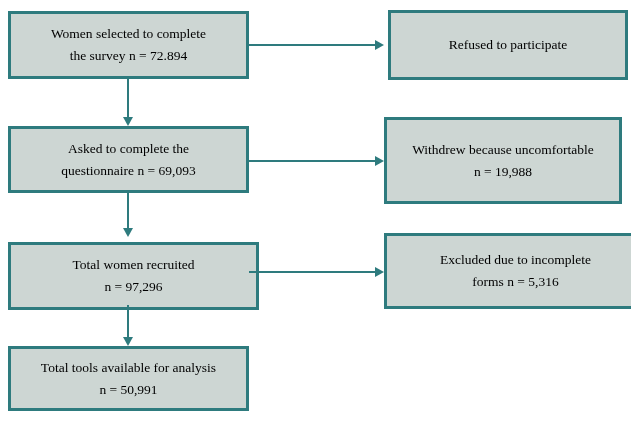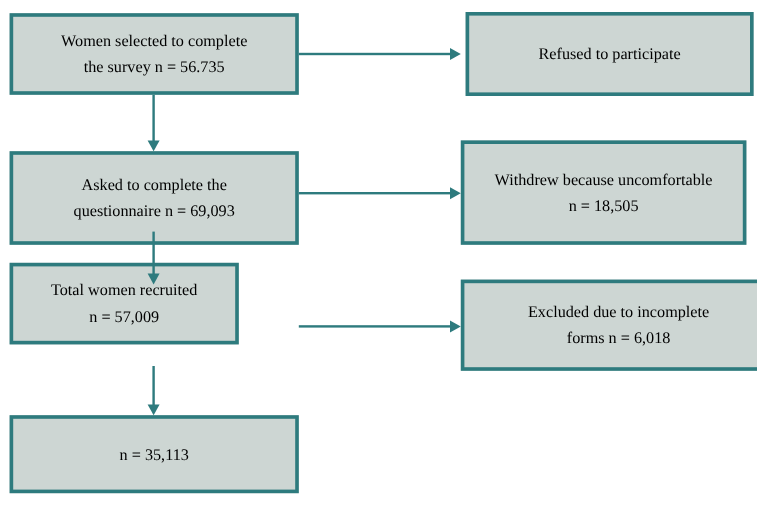--- a/index.html
+++ b/index.html
@@ -60,49 +60,50 @@
     border-right: 5px solid transparent;
   }
 </style>
 </head>
 <body>
 
 <div class="stage">
 
   <div class="box" style="left:8px; top:11px; width:241px; height:68px">
     <div class="bline">Women selected to complete</div>
-    <div class="bline">the survey n = 56.735</div>
+    <div class="bline">the survey n = 72.894</div>
   </div>
 
-  <div class="box" style="left:8px; top:126px; width:241px; height:78px">
+  <div class="box" style="left:8px; top:126px; width:241px; height:67px">
     <div class="bline">Asked to complete the</div>
     <div class="bline">questionnaire n = 69,093</div>
   </div>
 
-  <div class="box" style="left:8px; top:219px; width:191px; height:68px">
+  <div class="box" style="left:8px; top:242px; width:251px; height:68px">
     <div class="bline">Total women recruited</div>
-    <div class="bline">n = 57,009</div>
+    <div class="bline">n = 97,296</div>
   </div>
 
   <div class="box" style="left:8px; top:346px; width:241px; height:65px">
-    <div class="bline">n = 35,113</div>
+    <div class="bline">Total tools available for analysis</div>
+    <div class="bline">n = 50,991</div>
   </div>
 
   <div class="box" style="left:388px; top:10px; width:240px; height:70px">
     <div class="bline">Refused to participate</div>
   </div>
 
   <div class="box" style="left:384px; top:117px; width:238px; height:87px; padding:12px 2px">
     <div class="bline">Withdrew because uncomfortable</div>
-    <div class="bline">n = 18,505</div>
+    <div class="bline">n = 19,988</div>
   </div>
 
   <div class="box" style="left:384px; top:233px; width:263px; height:76px">
     <div class="bline">Excluded due to incomplete</div>
-    <div class="bline">forms n = 6,018</div>
+    <div class="bline">forms n = 5,316</div>
   </div>
 
   <div class="harrow" style="left:249px; top:39px; width:135px">
     <div class="shaft"></div>
     <div class="head"></div>
   </div>
 
   <div class="harrow" style="left:249px; top:155px; width:135px">
     <div class="shaft"></div>
     <div class="head"></div>

